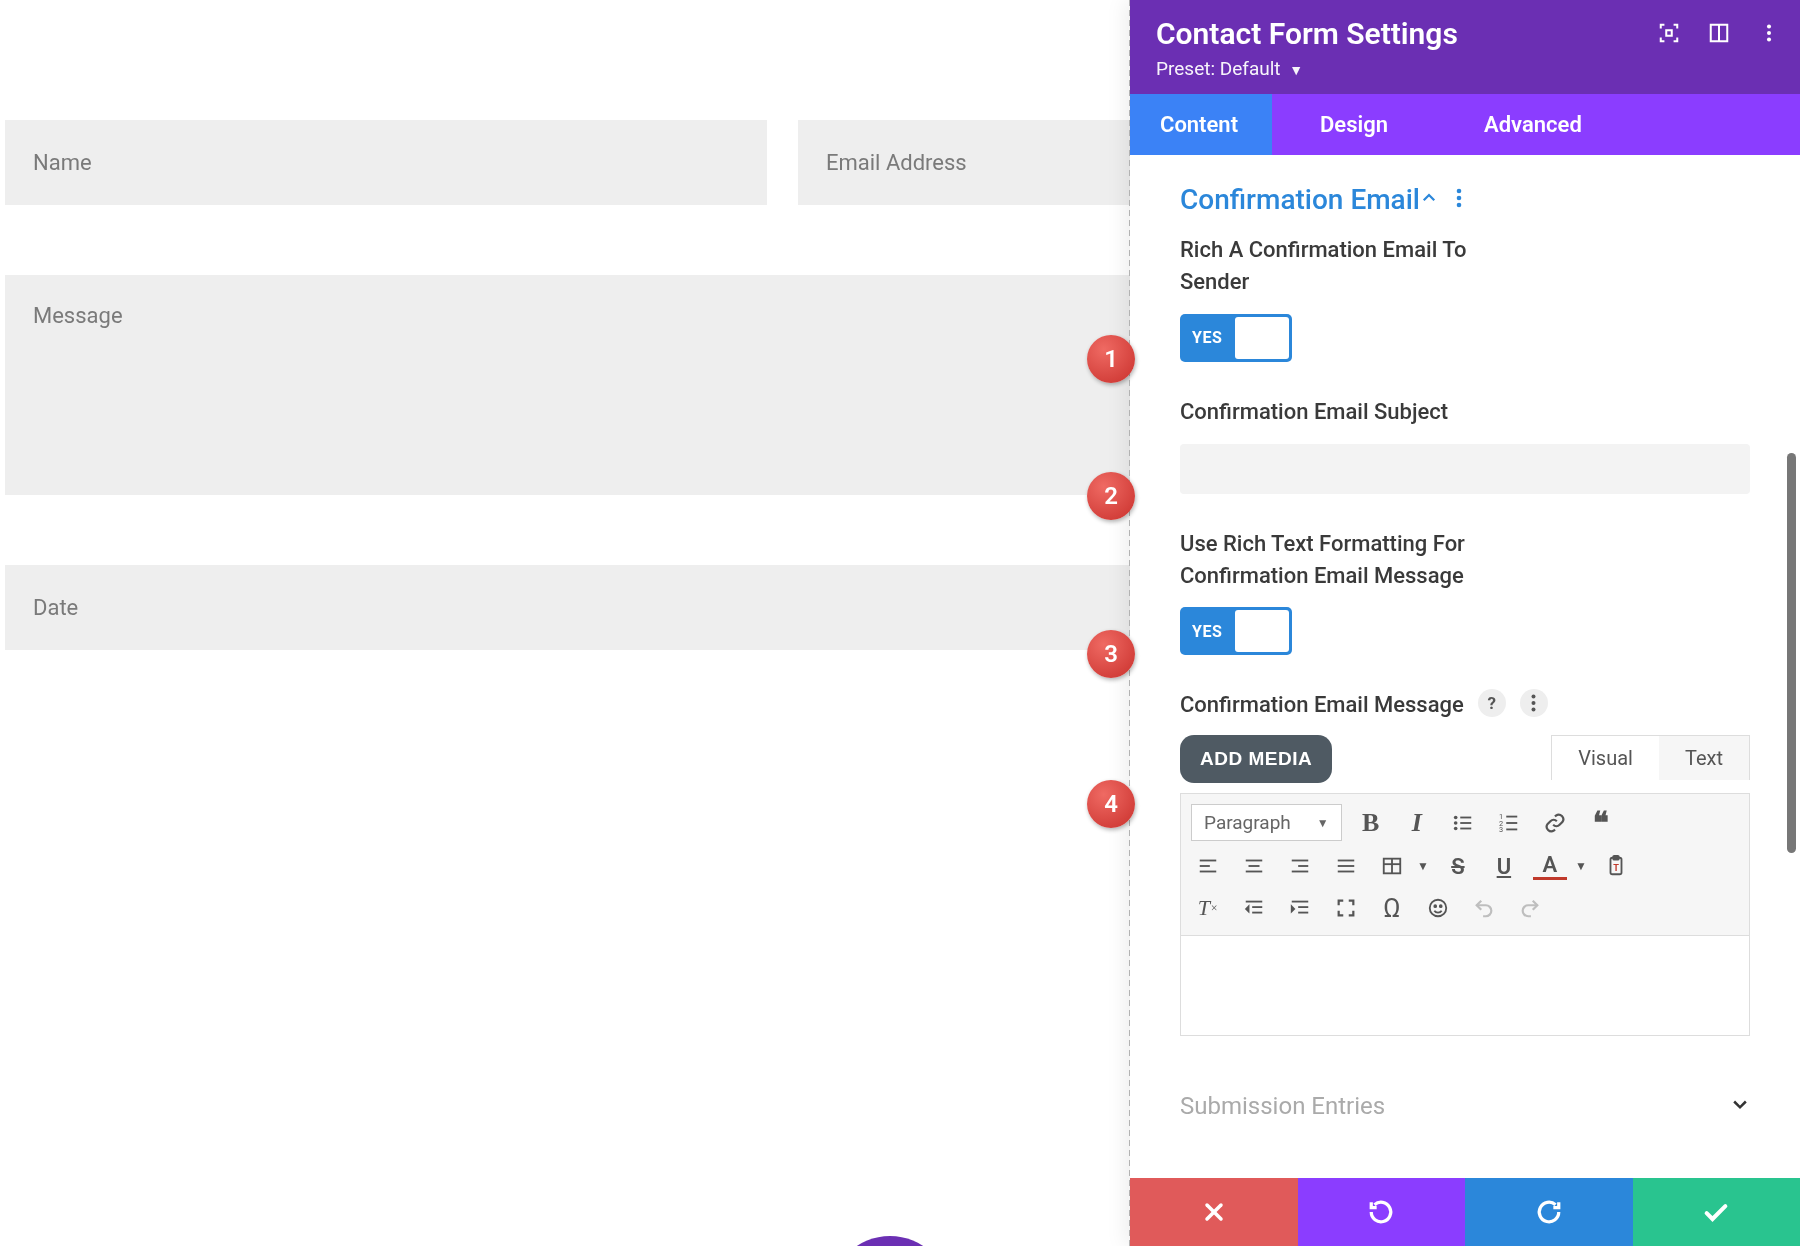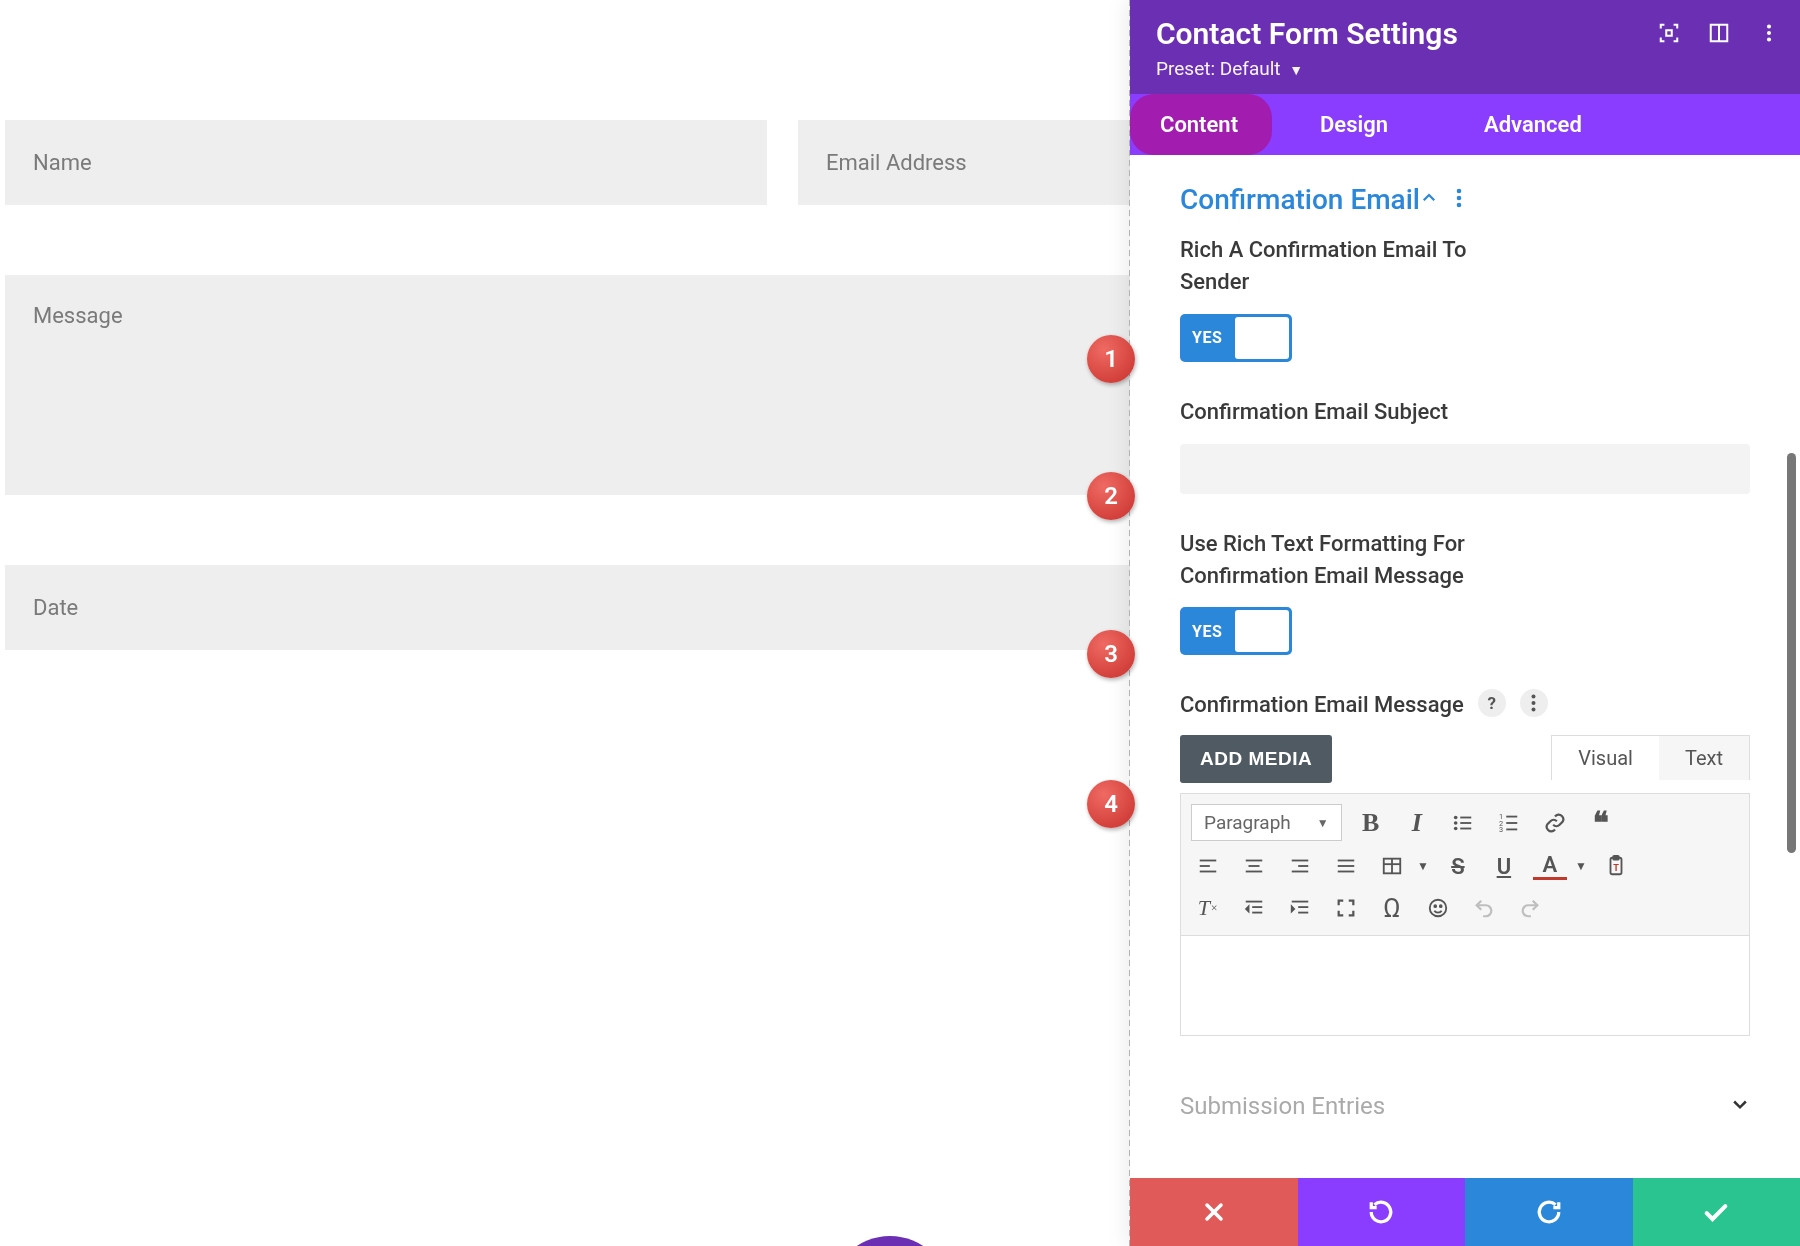--- a/index.html
+++ b/index.html
@@ -72,21 +72,21 @@
     background: #8b3dff;
     display: flex;
     color: #fff;
   }
   .tab {
     padding: 18px 32px;
     font-size: 22px;
     font-weight: 600;
     cursor: pointer;
   }
-  .tab.active { background: #a21caf; border-radius: 24px; }
+  .tab.active { background: #3b82f6; }
   .tab:nth-child(1) { padding-left: 30px; padding-right: 34px; }
   .tab:nth-child(2) { padding-left: 48px; padding-right: 48px; }
   .tab:nth-child(3) { padding-left: 48px; }
 
   
   .panel-body {
     flex: 1;
     overflow: hidden;
     padding: 28px 50px 0 50px;
     position: relative;
@@ -178,21 +178,21 @@
   
   .editor-wrap { }
   .add-media-btn {
     background: #4f5a63;
     color: #fff;
     border:none;
     font-size: 19px;
     font-weight: 700;
     letter-spacing: 0.5px;
     padding: 13px 20px;
-    border-radius: 3px;
+    border-radius: 14px;
     cursor:pointer;
   }
   .editor-top {
     display:flex;
     justify-content:space-between;
     align-items:flex-start;
     margin-bottom: 10px;
   }
   .editor-tabs {
     display:flex;

